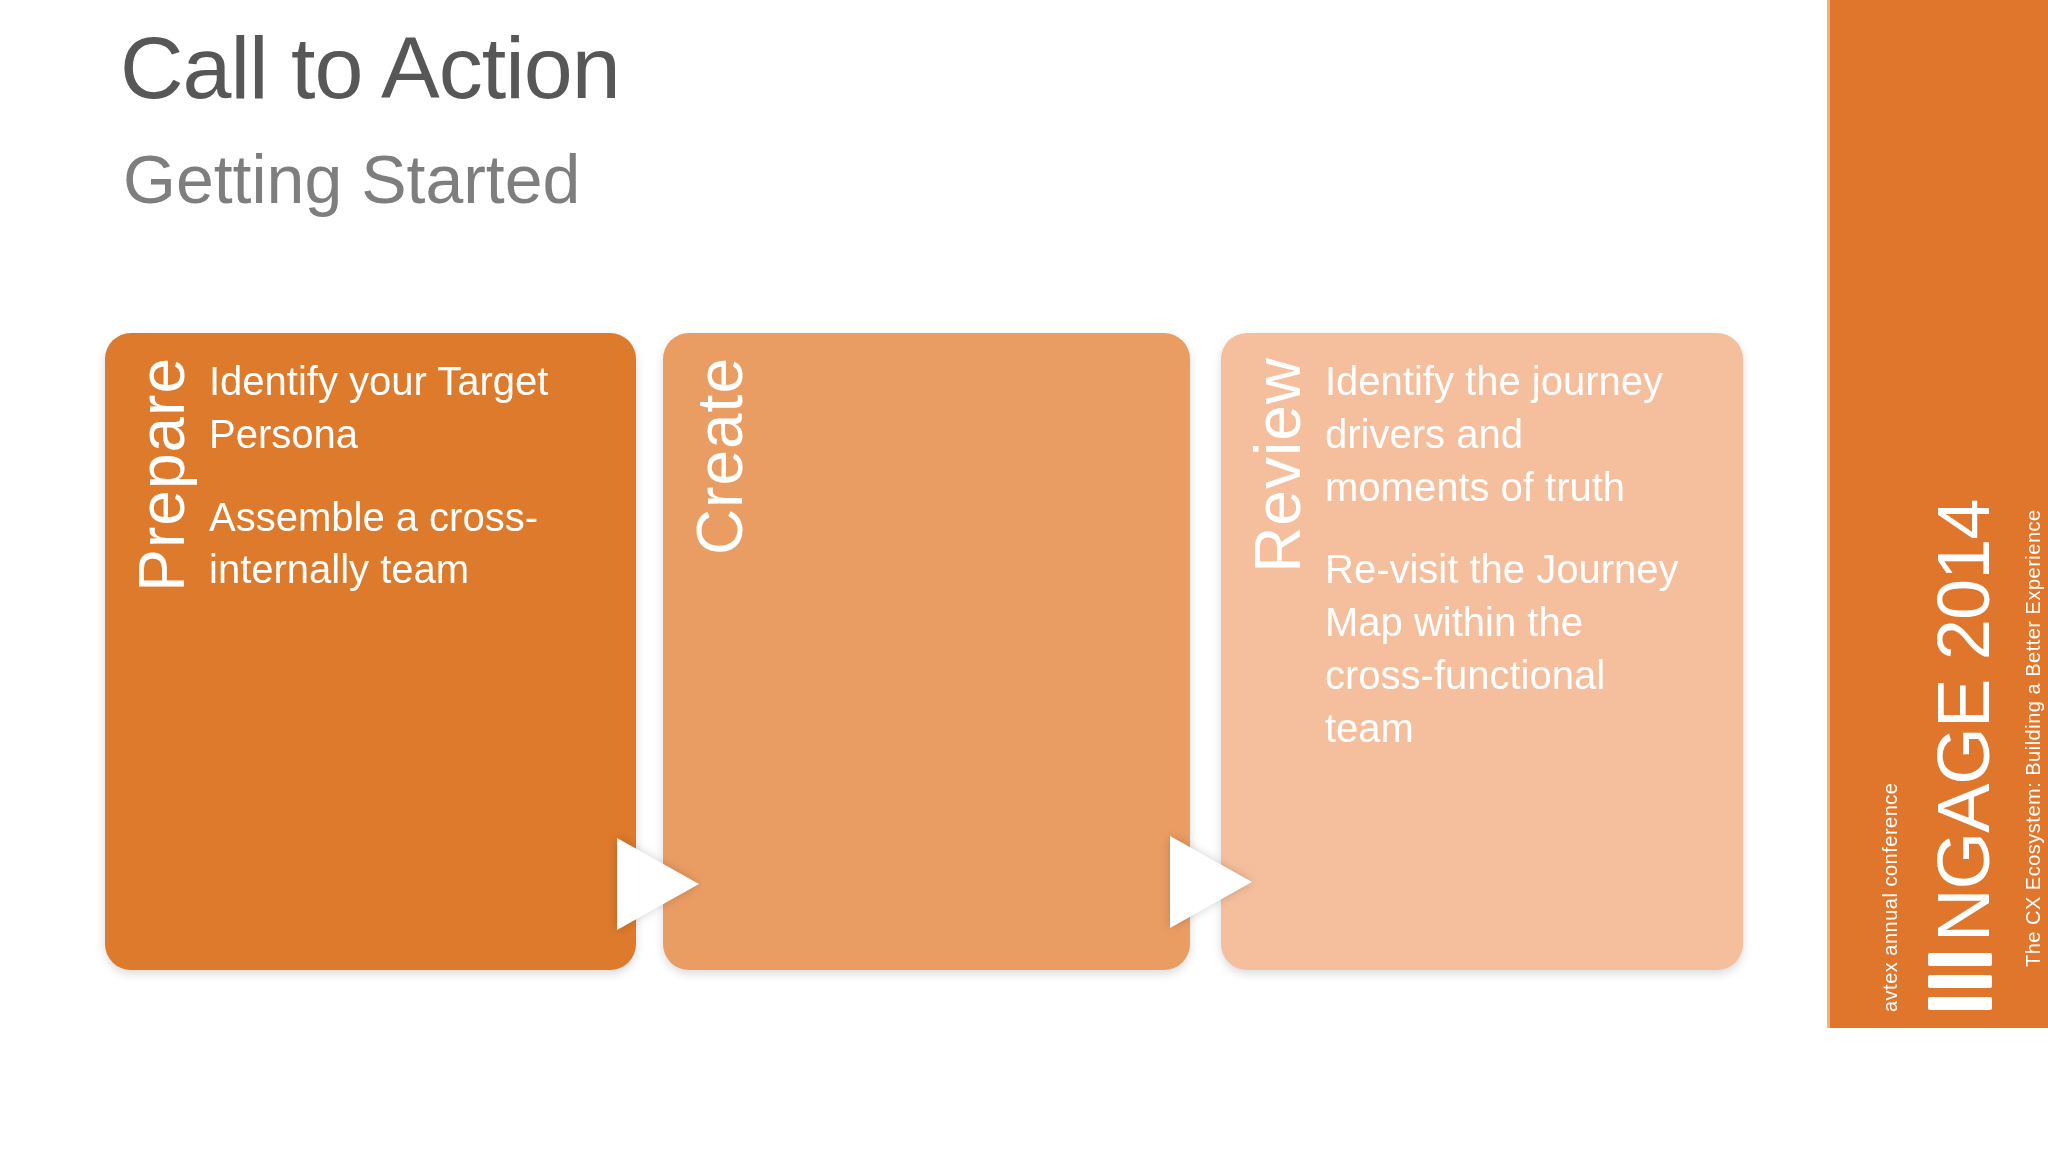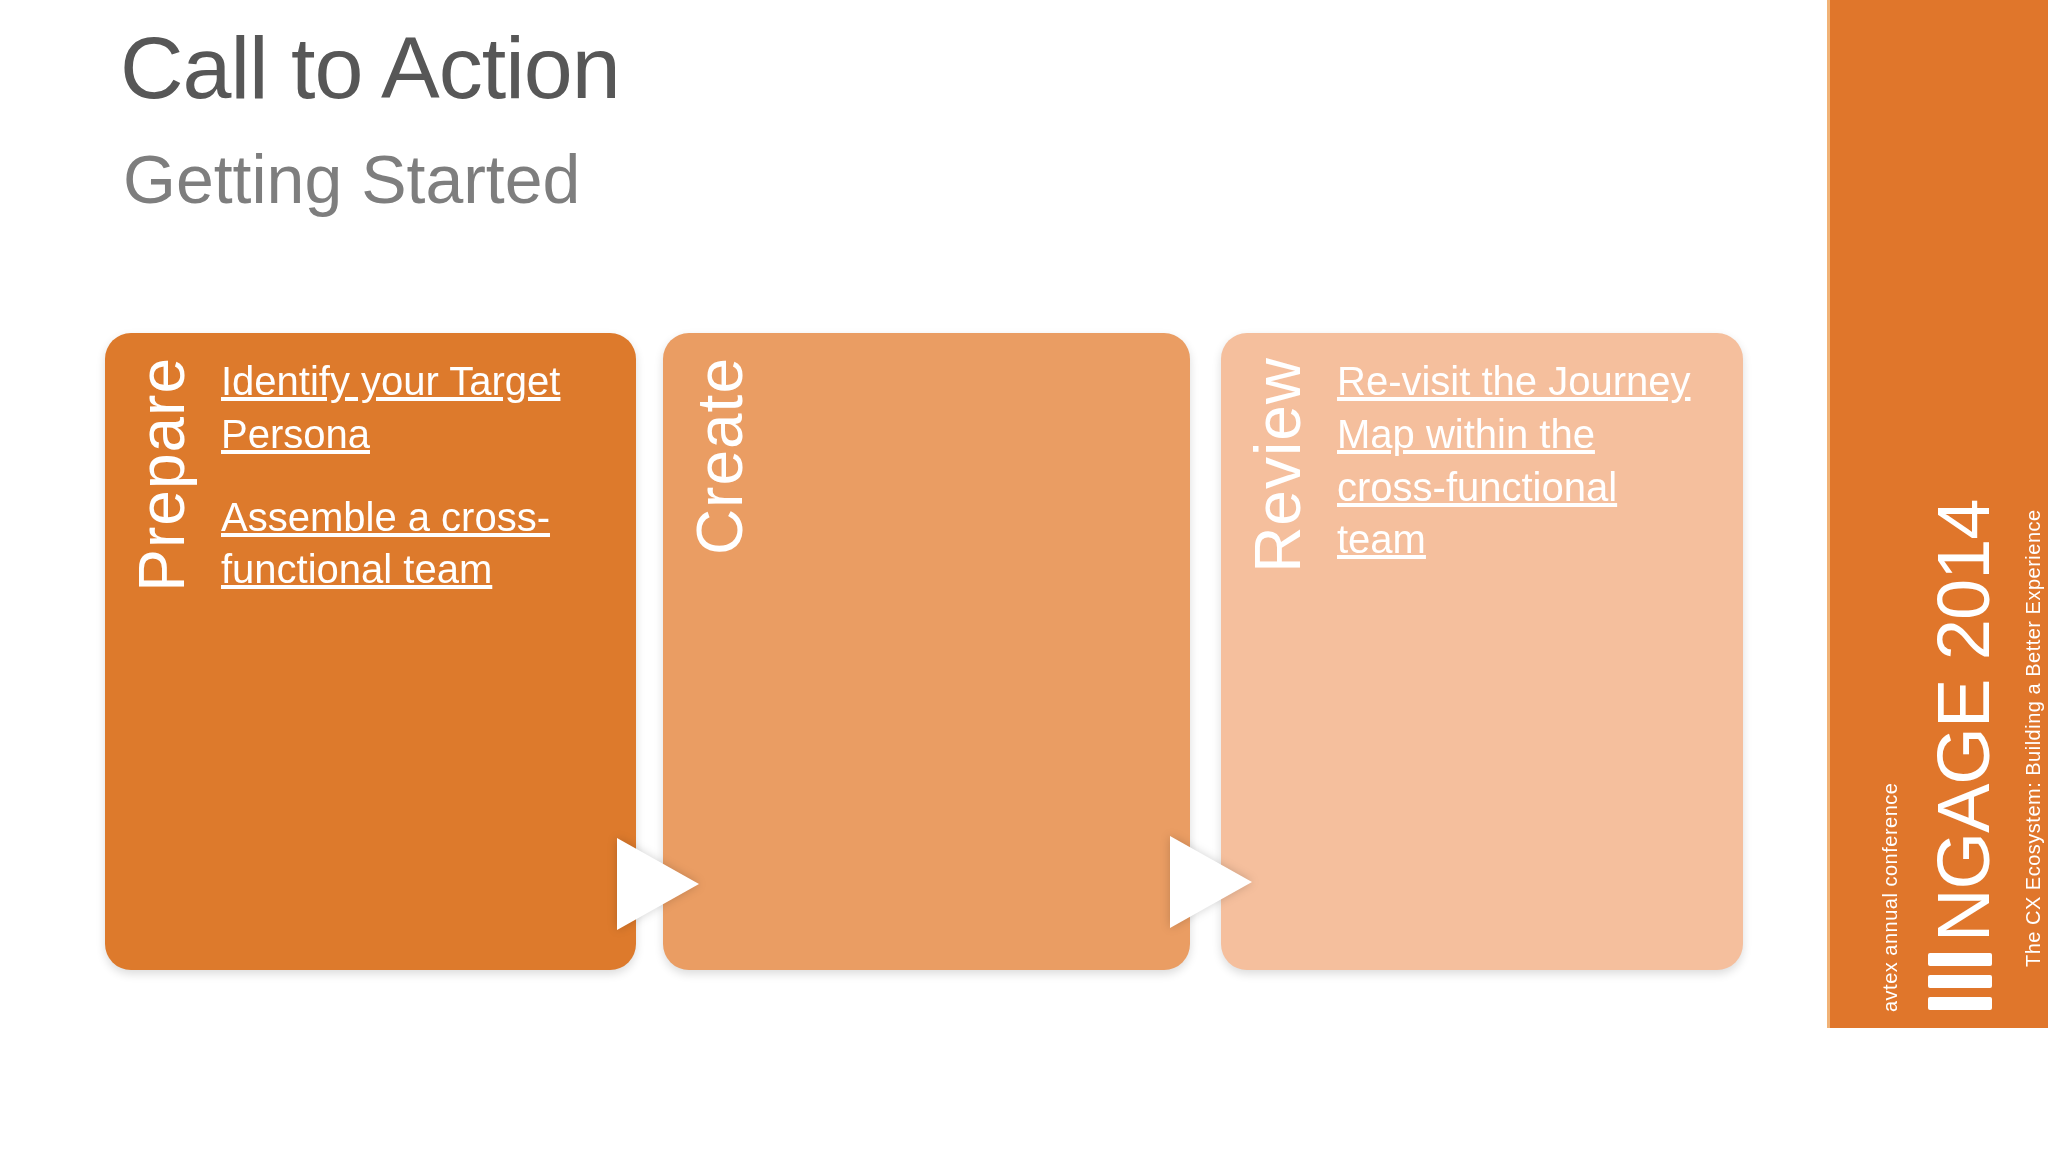--- a/index.html
+++ b/index.html
@@ -16,21 +16,21 @@
         box-shadow:0 4px 10px rgba(0,0,0,0.14);}
   .step1{left:105px;width:531px;}
   .step2{left:663px;width:527px;}
   .step3{left:1221px;width:522px;}
 
   .vlabel{position:absolute;top:24px;left:20px;writing-mode:vertical-rl;transform:rotate(180deg);
           font-size:64px;letter-spacing:1px;color:#ffffff;}
 
   .bullets{position:absolute;left:104px;top:22px;right:34px;color:#ffffff;
            font-size:40px;line-height:1.32;}
-  .bullets p{margin:0 0 30px 12px;white-space:pre-line;text-decoration:underline;}
+  .bullets p{margin:0 0 30px 0;white-space:pre-line;}
 
   
   .arrow{position:absolute;width:0;height:0;z-index:5;
          border-top:46px solid transparent;border-bottom:46px solid transparent;
          border-left:82px solid #ffffff;
          filter:drop-shadow(0 0 5px rgba(0,0,0,0.18));}
   .arrow1{left:617px;top:838px;}
   .arrow2{left:1170px;top:836px;}
 
   
@@ -53,31 +53,34 @@
 
   <div class="title">Call to Action</div>
   <div class="subtitle">Getting Started</div>
 
   <div class="step step1" style="background: rgb(221, 122, 44);">
     <div class="vlabel">Prepare</div>
     <div class="bullets">
       <p>Identify your Target
 Persona</p>
       <p>Assemble a cross-
-functional team</p>
+internally team</p>
     </div>
   </div>
 
   <div class="step step2" style="background: rgb(234, 157, 99);">
     <div class="vlabel">Create</div>
   </div>
 
   <div class="step step3" style="background: rgb(245, 191, 157);">
     <div class="vlabel">Review</div>
     <div class="bullets">
+      <p>Identify the journey
+drivers and
+moments of truth</p>
       <p>Re-visit the Journey
 Map within the
 cross-functional
 team</p>
     </div>
   </div>
 
   <div class="arrow arrow1"></div>
   <div class="arrow arrow2"></div>
 

